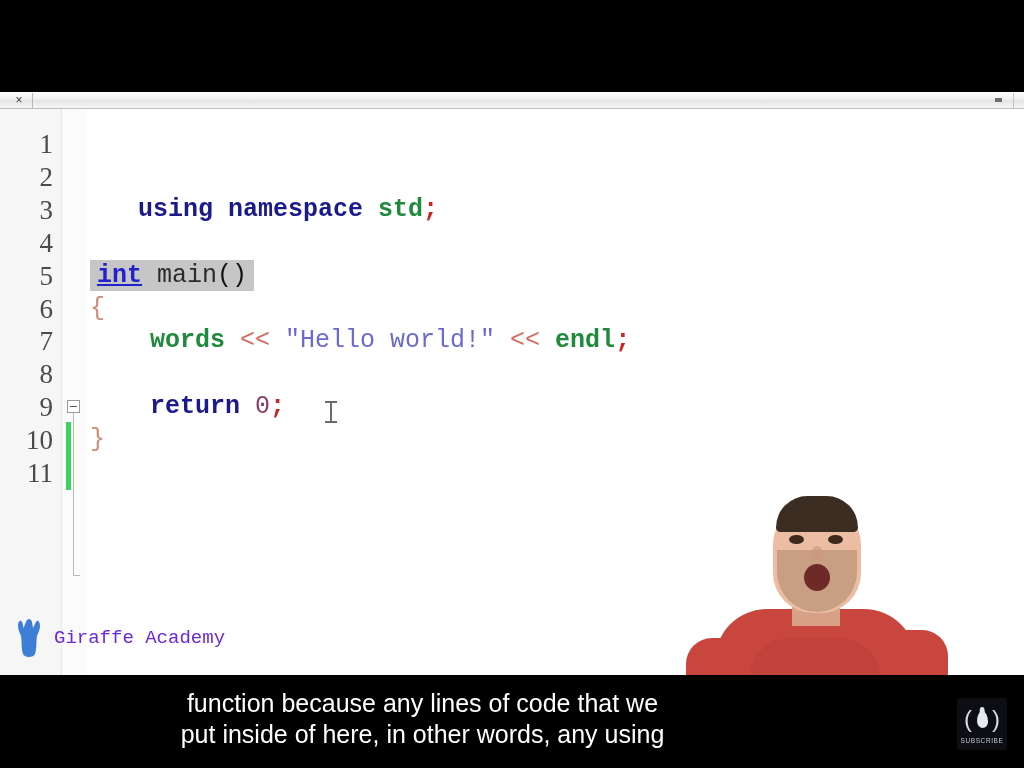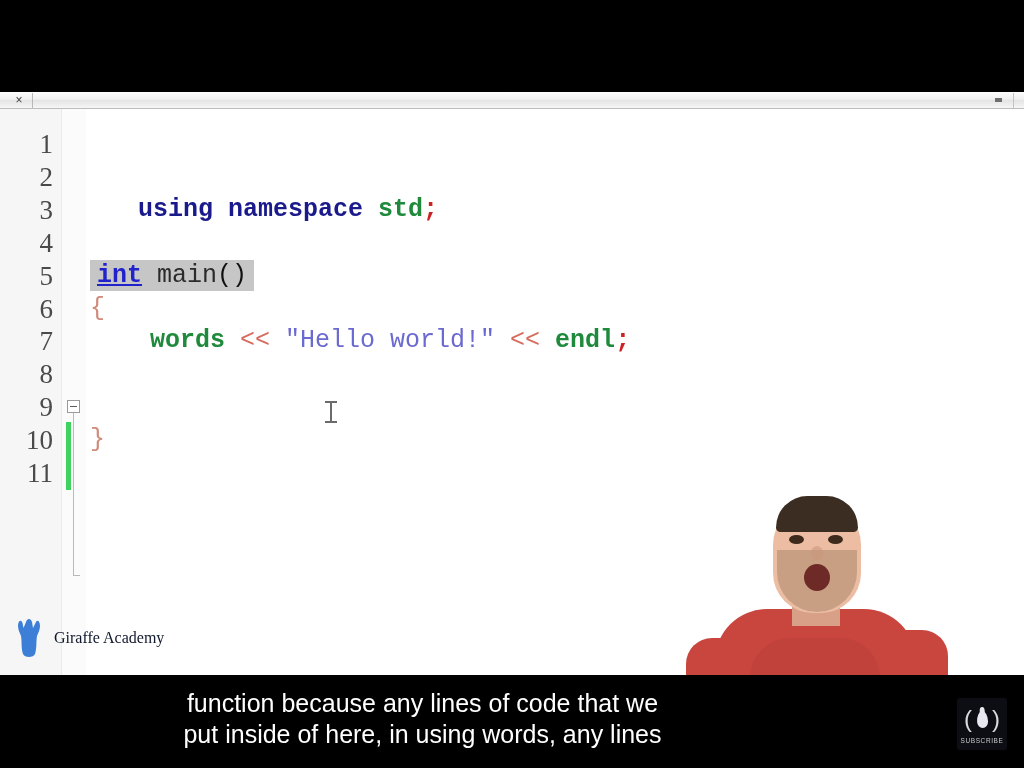--- a/index.html
+++ b/index.html
@@ -238,22 +238,22 @@
     background:rgba(200,150,120,.55); border-radius:50%;
   }
 
   
   .watermark {
     position:absolute; left:10px; top:525px;
     display:flex; align-items:center; gap:6px;
   }
   .giraffe-logo { width:38px; height:42px; position:relative; }
   .wm-label {
-    font-size:16px; color:#0f172a;
-    font-family:Liberation Serif, serif;
+    font-size:19px; color:#6d28d9;
+    font-family:Liberation Mono, monospace;
   }
 
   
   .subtitles {
     position:absolute; left:0; top:688px; width:845px;
     text-align:center;
     pointer-events:none;
   }
   .sub-line {
     display:inline-block;
@@ -345,20 +345,21 @@
 
       <div class="code-area" id="code-area">
         <div class="mouse-ibeam"></div>
           <div class="code-line" style="top: 54.9px; left: 4px;"><span></span></div>
           <div class="code-line" style="top: 87.8px; left: 4px; margin-left: 48px;"><span><span class="t-keyword">using namespace </span><span class="t-type">std</span><span class="t-semi">;</span></span></div>
           <div class="code-line" style="top: 120.7px; left: 4px;"><span></span></div>
           <div class="code-line" style="top: 153.6px; left: 4px;"><span class="sel-hl"><span class="t-kw-link">int</span><span class="t-ident"> main</span><span class="t-punct">()</span></span></div>
           <div class="code-line" style="top: 186.5px; left: 4px;"><span><span class="t-brace">{</span></span></div>
           <div class="code-line" style="top: 219.4px; left: 4px;"><span><span class="t-type">    words</span><span class="t-op"> &lt;&lt; </span><span class="t-string">"Hello world!"</span><span class="t-op"> &lt;&lt; </span><span class="t-type">endl</span><span class="t-semi">;</span></span></div>
           <div class="code-line" style="top: 252.3px; left: 4px;"><span></span></div>
+          <div class="code-line" style="top: 285.2px; left: 4px;"><span><span class="t-keyword">    return</span><span class="t-number"> 0</span><span class="t-semi">;</span></span></div>
           <div class="code-line" style="top: 318.1px; left: 4px;"><span><span class="t-brace">}</span></span></div>
           <div class="code-line" style="top: 351px; left: 4px;"><span></span></div>
         </div>
 
     </div>
 
     <div class="watermark">
       <div class="giraffe-logo">
         <svg viewBox="0 0 38 42" width="38" height="42" aria-hidden="true">
           <path d="M8 9 C8 4,11 2,12.5 6 L13.5 11 L16 5 C17 1,21 1,22 5 L23 11 L25.5 6 C27 2,30 4,30 9
@@ -388,21 +389,21 @@
       <div class="cam-nose"></div>
       <div class="cam-mouth"></div>
     </div>
 
   </div>
 
   <div class="letterbox-bottom"></div>
 
   <div class="subtitles">
     <div class="sub-line">function because any lines of code that we</div><br>
-    <div class="sub-line">put inside of here, in using words, any lines</div>
+    <div class="sub-line">put inside of here, in other words, any using</div>
   </div>
 
   <div class="subscribe-btn">
     <div class="sub-flame-wrap">
       <span class="sub-paren l">(</span>
       <span class="sub-flame"></span>
       <span class="sub-paren r">)</span>
     </div>
     <div class="sub-word">SUBSCRIBE</div>
   </div>

